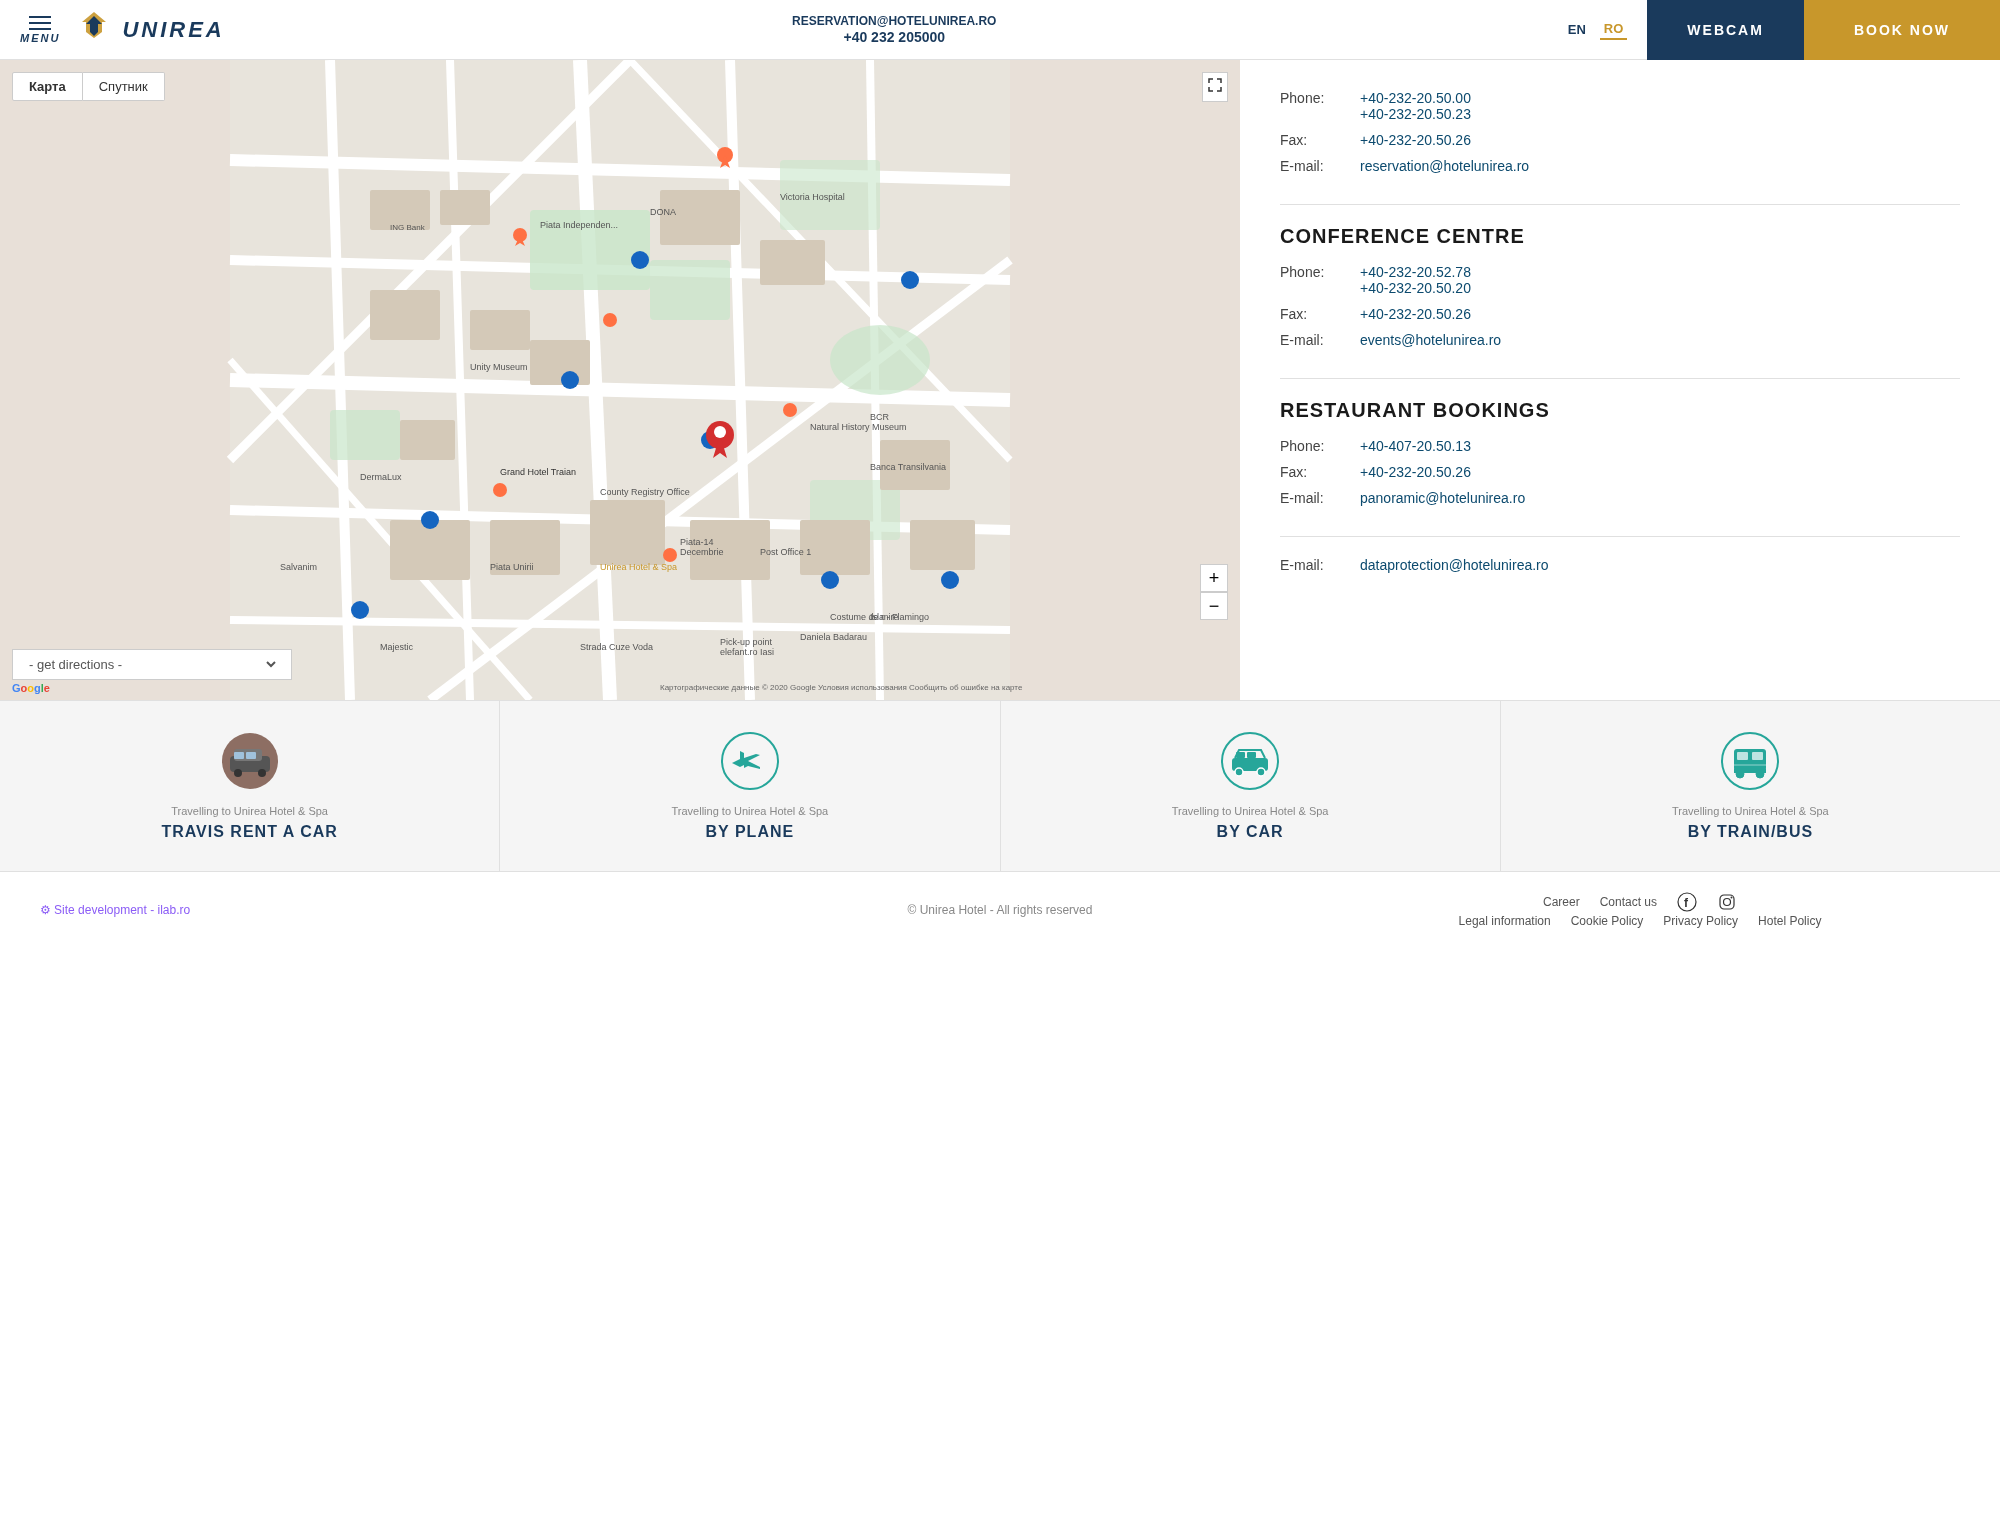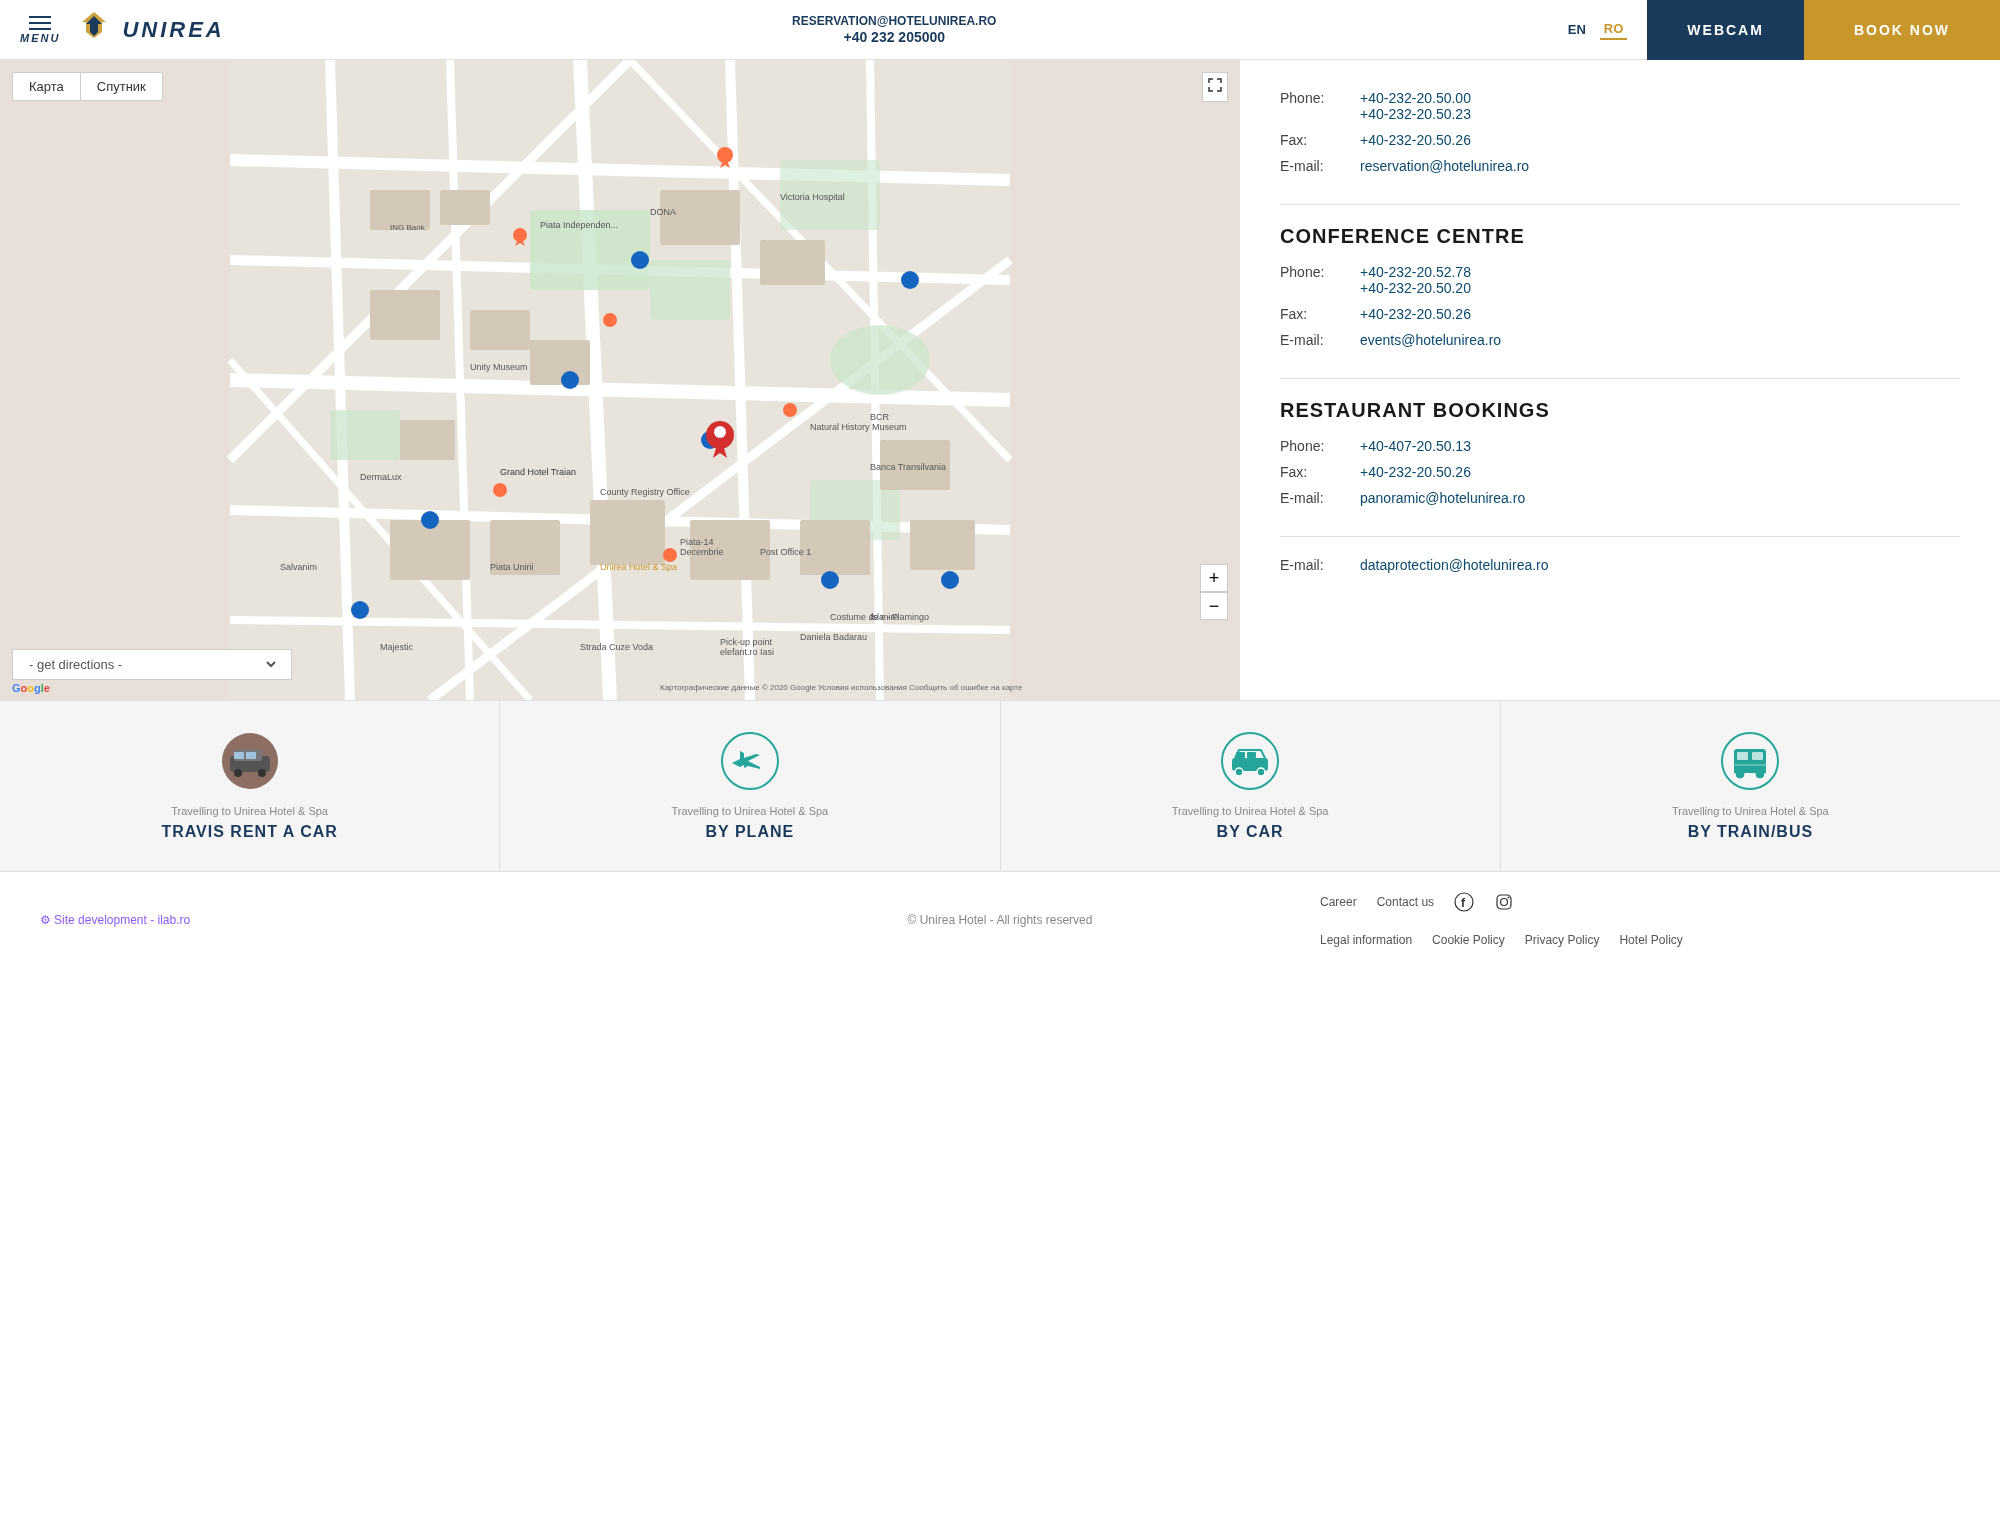--- a/index.html
+++ b/index.html
@@ -142,21 +142,21 @@
     }
     .map-tab {
       background: #fff;
       border: 1px solid #ccc;
       padding: 6px 16px;
       font-size: 13px;
       cursor: pointer;
       color: #333;
     }
     .map-tab.active {
-      font-weight: normal;
+      font-weight: bold;
     }
     .map-tab:first-child { border-radius: 2px 0 0 2px; }
     .map-tab:last-child { border-radius: 0 2px 2px 0; border-left: none; }
     
     .map-expand {
       position: absolute;
       top: 12px;
       right: 12px;
       background: #fff;
       border: 1px solid #ccc;
@@ -312,22 +312,22 @@
     .footer-center {
       flex: 1;
       text-align: center;
       font-size: 12px;
       color: #888;
     }
     .footer-right {
       flex: 1;
       display: flex;
       flex-direction: column;
-      align-items: flex-start;
-      gap: 21px;
+      align-items: center;
+      gap: 2px;
     }
     .footer-links-top {
       display: flex;
       gap: 20px;
       align-items: center;
     }
     .footer-links-bottom {
       display: flex;
       gap: 20px;
     }

